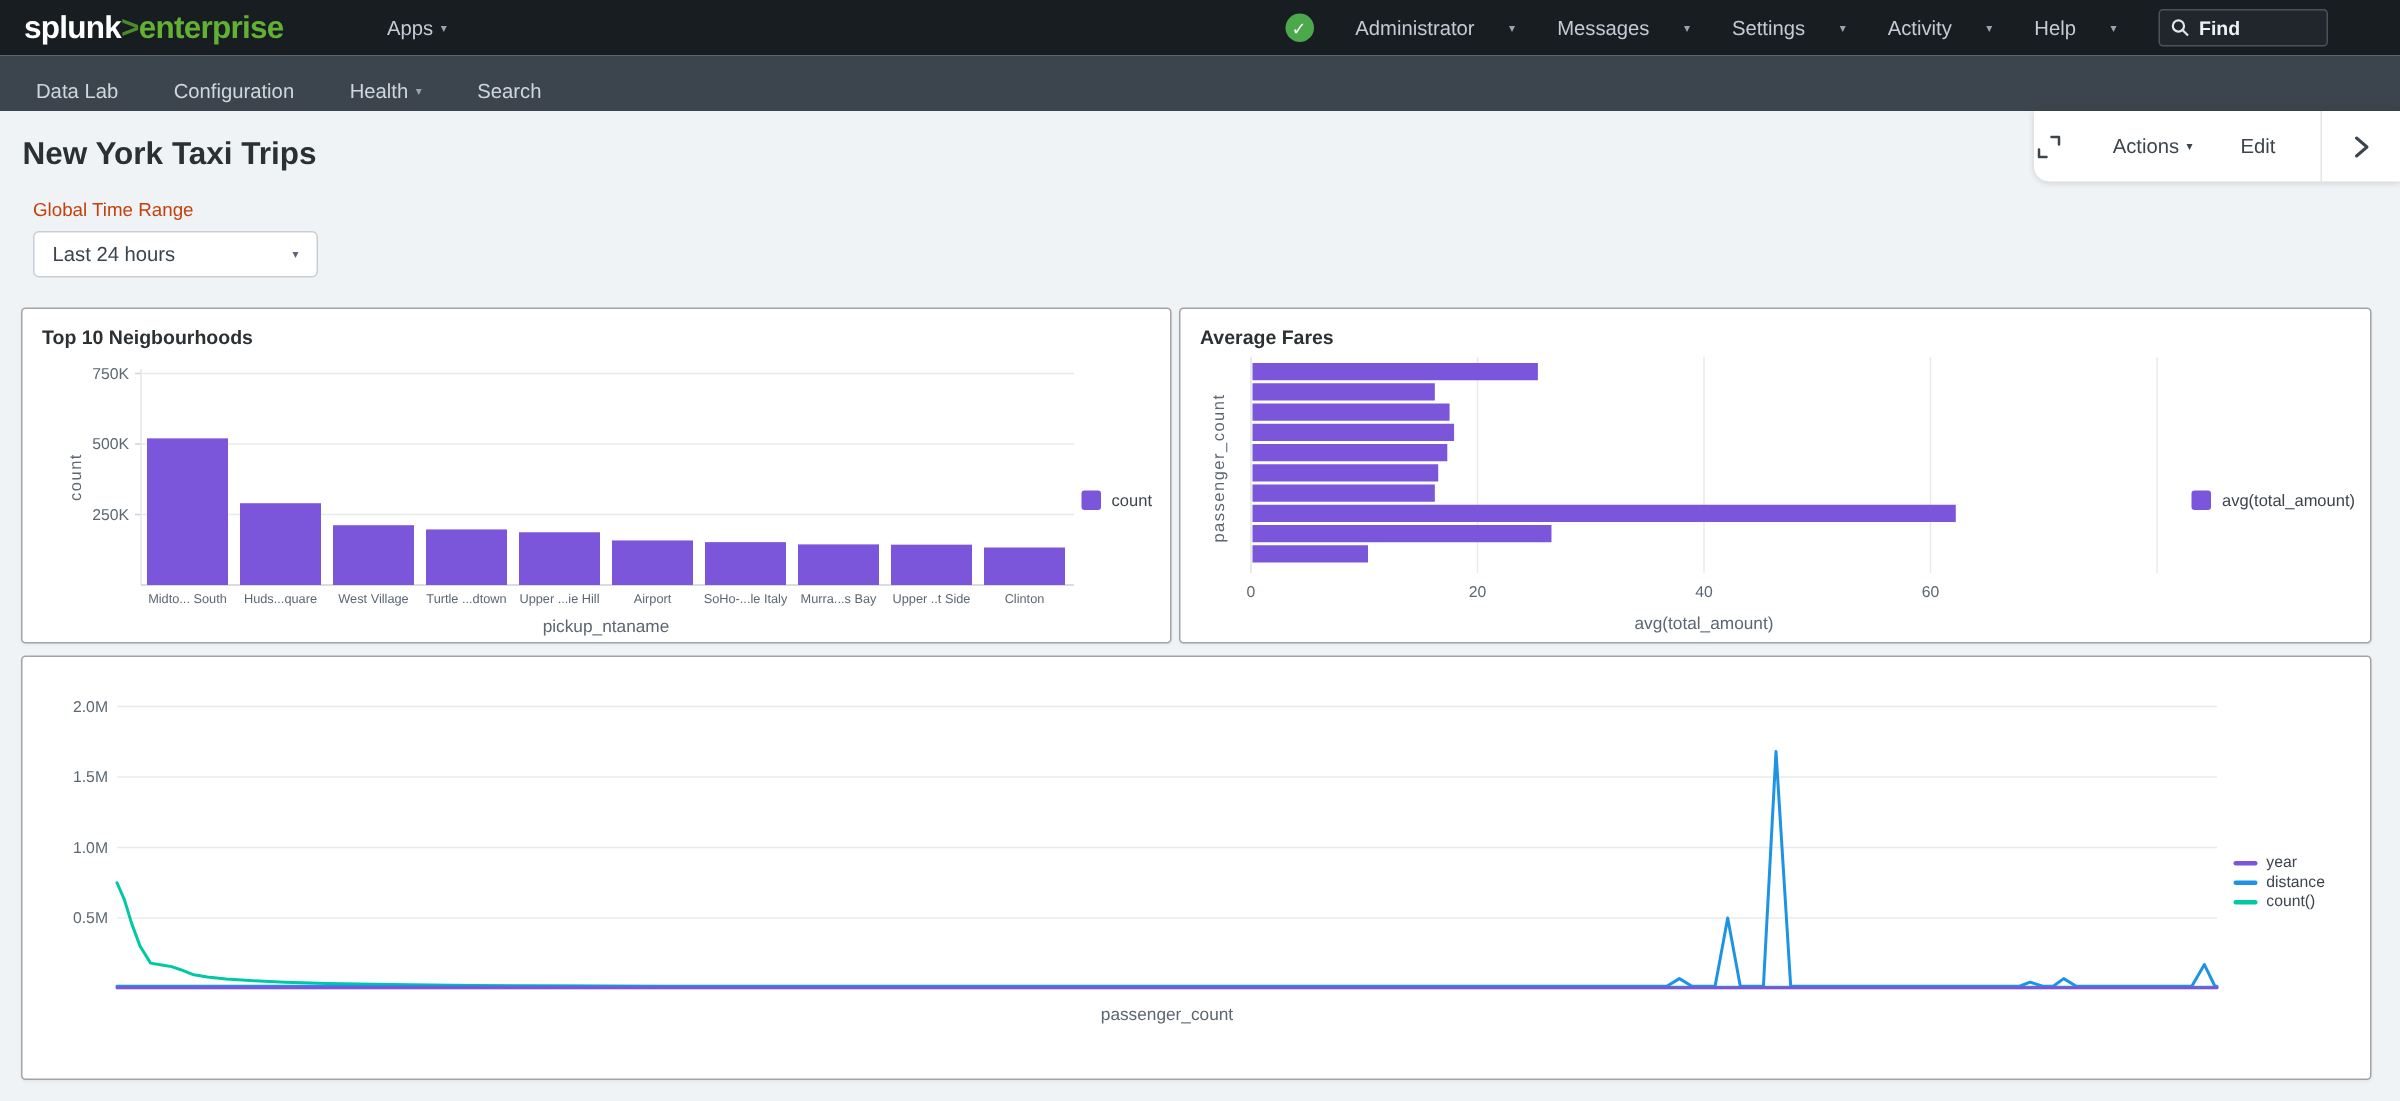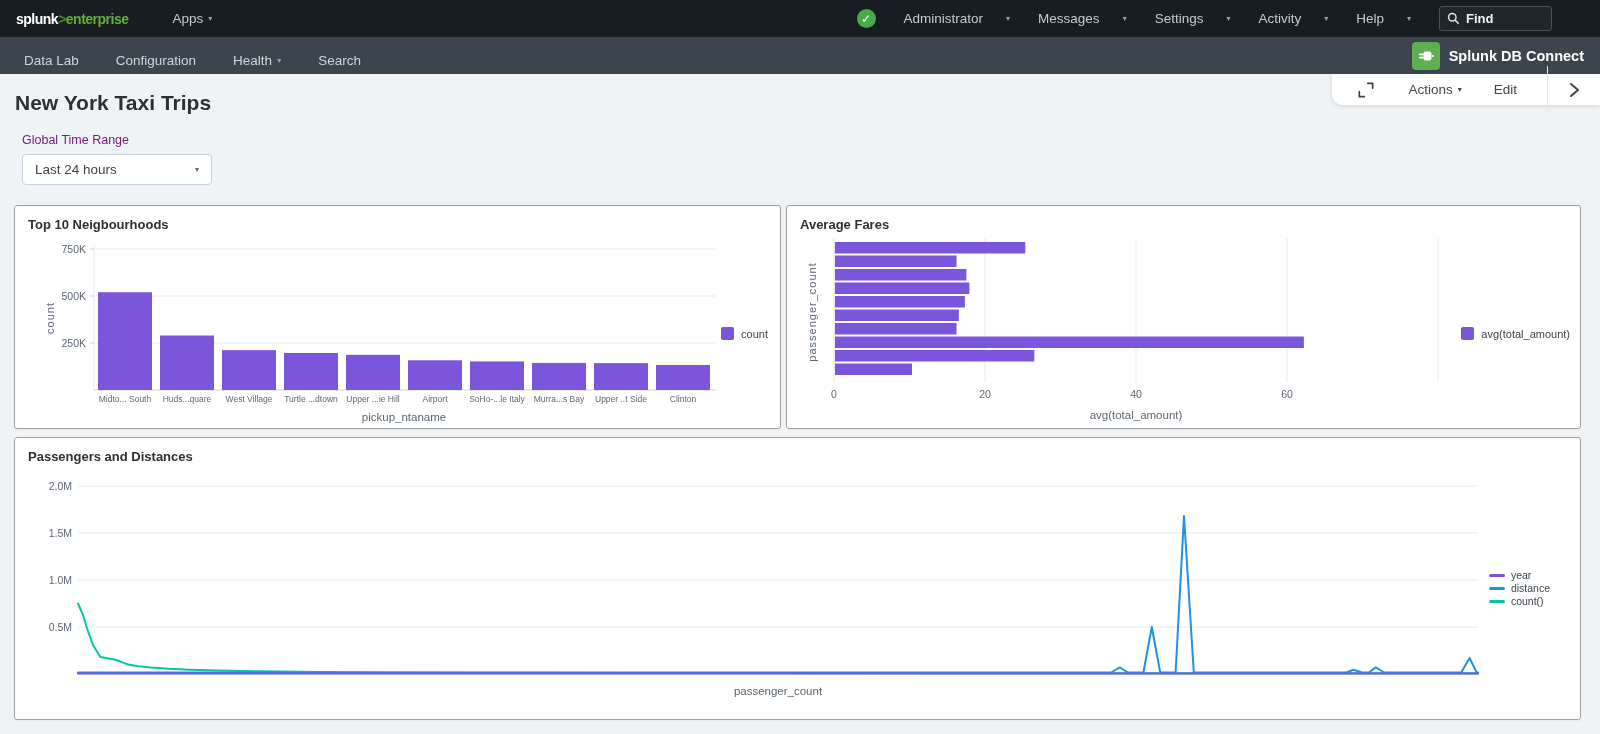--- a/index.html
+++ b/index.html
@@ -6,25 +6,25 @@
   body {
     width:1600px; height:734px; overflow:hidden;
     font-family:"Liberation Sans", sans-serif;
     background:#f0f3f5; color:#2b3033;
   }
   
   .topbar {
     height:37px; background:#171d21; display:flex; align-items:center;
     padding:0 48px 0 16px; color:#c3cbd4;
   }
-  .logo { font-size:14px; font-weight:bold; letter-spacing:-0.5px; cursor:pointer; }
+  .logo { font-size:21px; font-weight:bold; letter-spacing:-0.5px; cursor:pointer; }
   .logo .lg-splunk { color:#ffffff; }
   .logo .lg-gt { color:#4d8a2a; }
   .logo .lg-prod { color:#62b135; font-weight:bold; }
-  .topnav-item { margin-left:44px; font-size:13.5px; cursor:pointer; display:flex; align-items:center; gap:5px; }
+  .topnav-item { margin-left:69px; font-size:13.5px; cursor:pointer; display:flex; align-items:center; gap:5px; }
   .caret { font-size:8px; color:#9aa4ad; line-height:1; }
   .topbar-right { margin-left:auto; display:flex; align-items:center; gap:28px; }
   .health-badge {
     width:19px; height:19px; border-radius:50%; background:#4ba84b; color:#fff;
     font-size:12px; display:flex; align-items:center; justify-content:center; cursor:pointer;
   }
   .top-menu { font-size:13.5px; display:flex; align-items:center; gap:23px; cursor:pointer; white-space:nowrap; }
   .find-box {
     width:113px; height:25px; border:1px solid #4a525a; border-radius:3px; background:#20262b;
     display:flex; align-items:center; padding:0 7px; gap:6px;
@@ -41,34 +41,34 @@
   }
   .appnav-item { font-size:13.5px; margin-right:37px; cursor:pointer; display:flex; align-items:center; gap:5px;margin-top:10px; }
   .appbar-right { margin-left:auto; display:flex; align-items:center; gap:9px; }
   .db-tile {
     width:28px; height:28px; border-radius:4px; background:#5fae53;
     display:flex; align-items:center; justify-content:center;
   }
   .app-name { color:#ffffff; font-size:14.5px; font-weight:bold; }
   
   .float-toolbar {
-    position:absolute; top:74px; right:0; height:31px; background:#ffffff; z-index:6;
+    position:absolute; top:74px; right:0; height:47px; background:#ffffff; z-index:6;
     display:flex; align-items:center; border-bottom-left-radius:10px;
-    box-shadow:0 1px 4px rgba(43,48,51,0.18); padding-left:24px;
+    box-shadow:0 1px 4px rgba(43,48,51,0.18); 
   }
   .ft-icon { width:20px; height:20px; cursor:pointer; }
   .ft-item { margin-left:32px; font-size:13.5px; color:#3c444d; cursor:pointer; display:flex; align-items:center; gap:5px; }
   .ft-item .caret { color:#3c444d; }
   .ft-divider { width:1px; height:47px; background:#e1e6eb; margin-left:30px; }
   .ft-chevron { width:52px; height:47px; display:flex; align-items:center; justify-content:center; cursor:pointer; }
   
   .content { position:relative; height:660px; }
   .page-title { font-size:21px; font-weight:bold; color:#2b3033; padding:17px 0 0 15px; }
   .trange { margin:18px 0 0 22px; }
-  .trange-label { font-size:12.5px; color:#701a75; margin-bottom:7px; }
+  .trange-label { font-size:12.5px; color:#c2410c; margin-bottom:7px; }
   .trange-select {
     width:190px; height:31px; background:#fff; border:1px solid #c7ced6; border-radius:4px;
     display:flex; align-items:center; justify-content:space-between; padding:0 12px;
     font-size:13.5px; color:#3c444d; cursor:pointer;
   }
   .trange-select .caret { color:#5c6773; }
   
   .row1 { display:grid; grid-template-columns:767px 1fr; gap:5px; margin:20px 19px 0 14px; height:224px; }
   .row2 { margin:8px 19px 0 14px; height:283px; }
   .panel {
@@ -137,31 +137,20 @@
   <div class="appnav-item">
       <span>Configuration</span>
     </div>
   <div class="appnav-item">
       <span>Health</span>
       <span class="caret">▾</span>
     </div>
   <div class="appnav-item">
       <span>Search</span>
     </div>
-  <div class="appbar-right">
-    <div class="db-tile">
-      <svg width="20" height="20" viewBox="0 0 24 24">
-          <rect x="9" y="6.5" width="9.5" height="11" rx="2.5" fill="#ffffff"></rect>
-          <rect x="3.5" y="9" width="6" height="2.2" rx="1.1" fill="#ffffff"></rect>
-          <rect x="3.5" y="12.8" width="6" height="2.2" rx="1.1" fill="#ffffff"></rect>
-          <rect x="18.5" y="10.9" width="3" height="2.2" rx="1.1" fill="#ffffff"></rect>
-        </svg>
-    </div>
-    <span class="app-name">Splunk DB Connect</span>
-  </div>
 </div>
 
 <div class="float-toolbar">
   <svg class="ft-icon" viewBox="0 0 24 24" fill="none" stroke="#3c444d" stroke-width="2" stroke-linecap="round" stroke-linejoin="round">
       <polyline points="14,4 20,4 20,10"></polyline>
       <polyline points="10,20 4,20 4,14"></polyline>
     </svg>
   <div class="ft-item">
     <span>Actions</span>
       <span class="caret">▾</span>
@@ -258,21 +247,20 @@
           </svg></div>
       <div class="legend" id="legend2">
         <span class="swatch" style="background: rgb(123, 86, 219);"></span>
         <span class="legend-label">avg(total_amount)</span>
       </div>
     </div>
   </div>
 
   <div class="row2">
     <div class="panel">
-      <div class="panel-title">Passengers and Distances</div>
       <div id="chart3"><svg width="1480" height="238">
             <line x1="50" y1="163" x2="1450" y2="163" stroke="#e8ebee"></line>
             <text x="44" y="166.5" text-anchor="end" font-size="10.5" fill="#5c6773">0.5M</text>
             <line x1="50" y1="116" x2="1450" y2="116" stroke="#e8ebee"></line>
             <text x="44" y="119.5" text-anchor="end" font-size="10.5" fill="#5c6773">1.0M</text>
             <line x1="50" y1="69" x2="1450" y2="69" stroke="#e8ebee"></line>
             <text x="44" y="72.5" text-anchor="end" font-size="10.5" fill="#5c6773">1.5M</text>
             <line x1="50" y1="22" x2="1450" y2="22" stroke="#e8ebee"></line>
             <text x="44" y="25.5" text-anchor="end" font-size="10.5" fill="#5c6773">2.0M</text>
             <line x1="50" y1="210" x2="1450" y2="210" stroke="#d7dbe0"></line>

